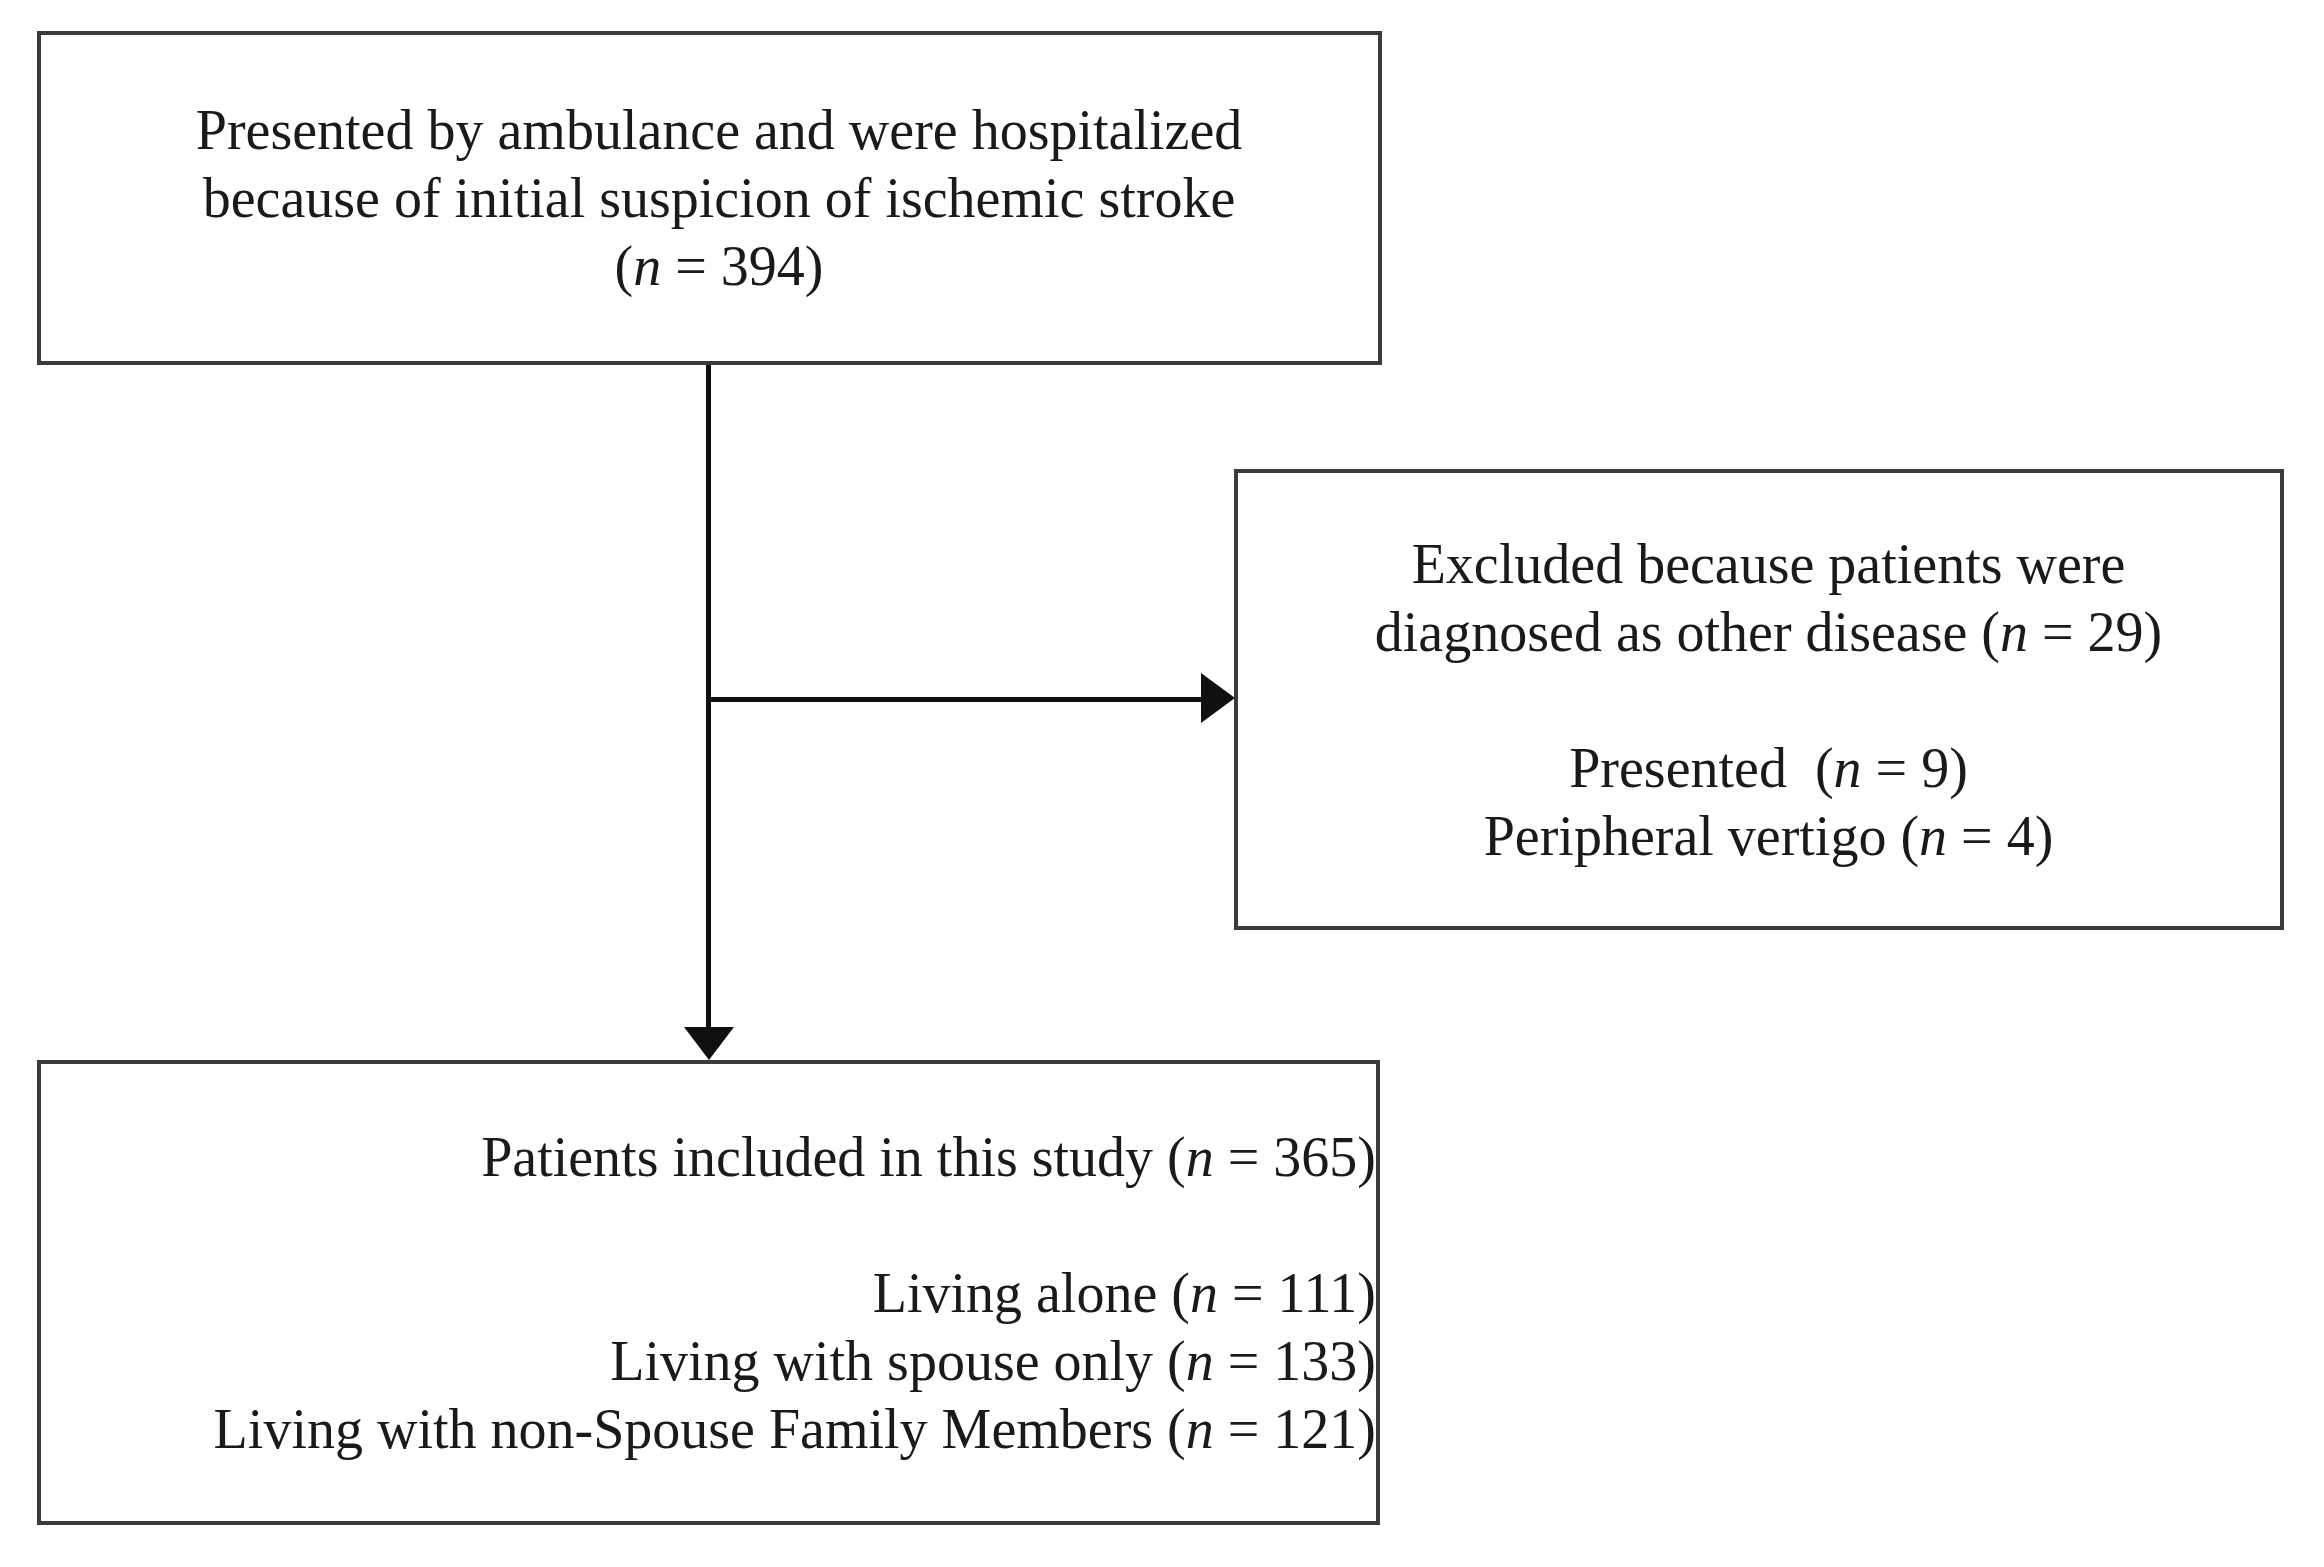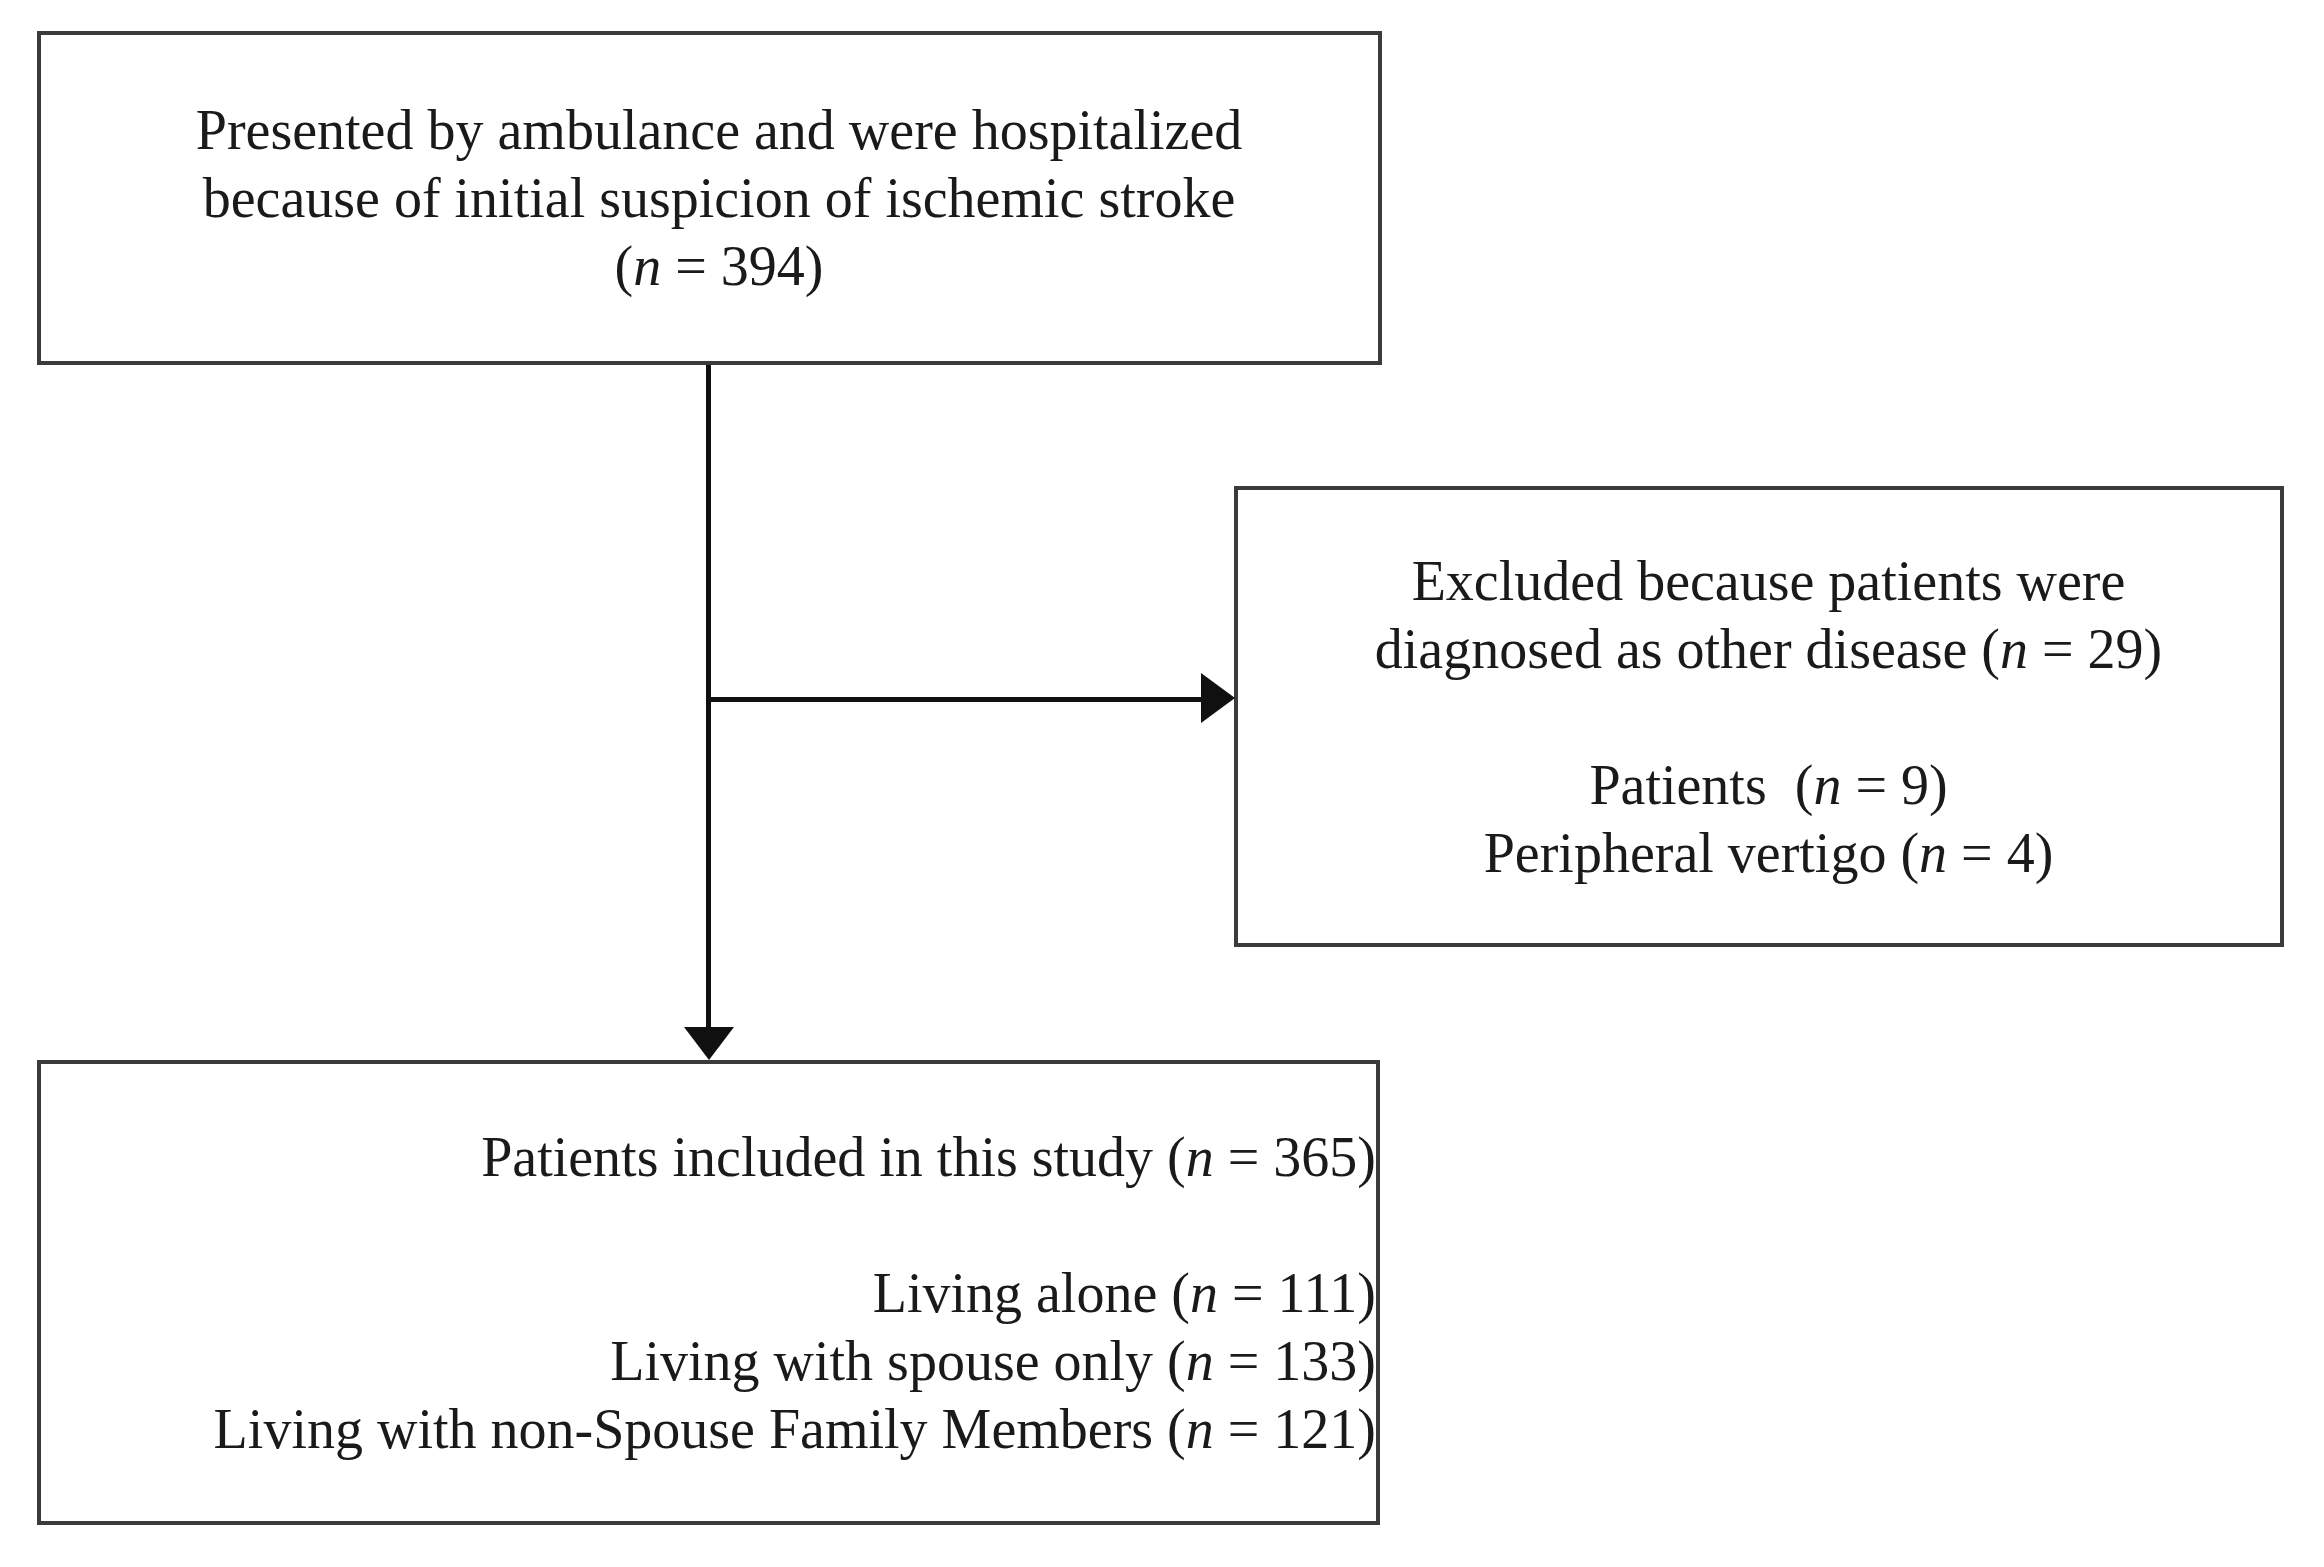--- a/index.html
+++ b/index.html
@@ -33,21 +33,21 @@
     padding-left: 19px;
   }
   .it {
     font-style: italic;
   }
   #top-box {
     left: 37px; top: 31px;
     width: 1345px; height: 334px;
   }
   #excluded-box {
-    left: 1234px; top: 486px;
+    left: 1234px; top: 469px;
     width: 1050px; height: 461px;
   }
   #included-box {
     left: 37px; top: 1060px;
     width: 1343px; height: 465px; text-align: right;
   }
   .vline {
     position: absolute;
     left: 706px; top: 365px;
     width: 4.8px; height: 663px;
@@ -82,21 +82,21 @@
 <div class="box" id="top-box">
   <div class="line"><span>Presented by ambulance and were hospitalized</span><span class="it"></span><span></span></div>
   <div class="line"><span>because of initial suspicion of ischemic stroke</span><span class="it"></span><span></span></div>
   <div class="line"><span>(</span><span class="it">n</span><span> = 394)</span></div>
 </div>
 
 <div class="box" id="excluded-box">
   <div class="line"><span>Excluded because patients were</span><span class="it"></span><span></span></div>
   <div class="line"><span>diagnosed as other disease (</span><span class="it">n</span><span> = 29)</span></div>
   <div class="line"><span></span><span class="it"></span><span></span></div>
-  <div class="line"><span>Patients  (</span><span class="it">n</span><span> = 9)</span></div>
+  <div class="line"><span>Presented  (</span><span class="it">n</span><span> = 9)</span></div>
   <div class="line"><span>Peripheral vertigo (</span><span class="it">n</span><span> = 4)</span></div>
 </div>
 
 <div class="box" id="included-box">
   <div class="line"><span>Patients included in this study (</span><span class="it">n</span><span> = 365)</span></div>
   <div class="line"><span></span><span class="it"></span><span></span></div>
   <div class="line"><span>Living alone (</span><span class="it">n</span><span> = 111)</span></div>
   <div class="line"><span>Living with spouse only (</span><span class="it">n</span><span> = 133)</span></div>
   <div class="line"><span>Living with non-Spouse Family Members (</span><span class="it">n</span><span> = 121)</span></div>
 </div>

